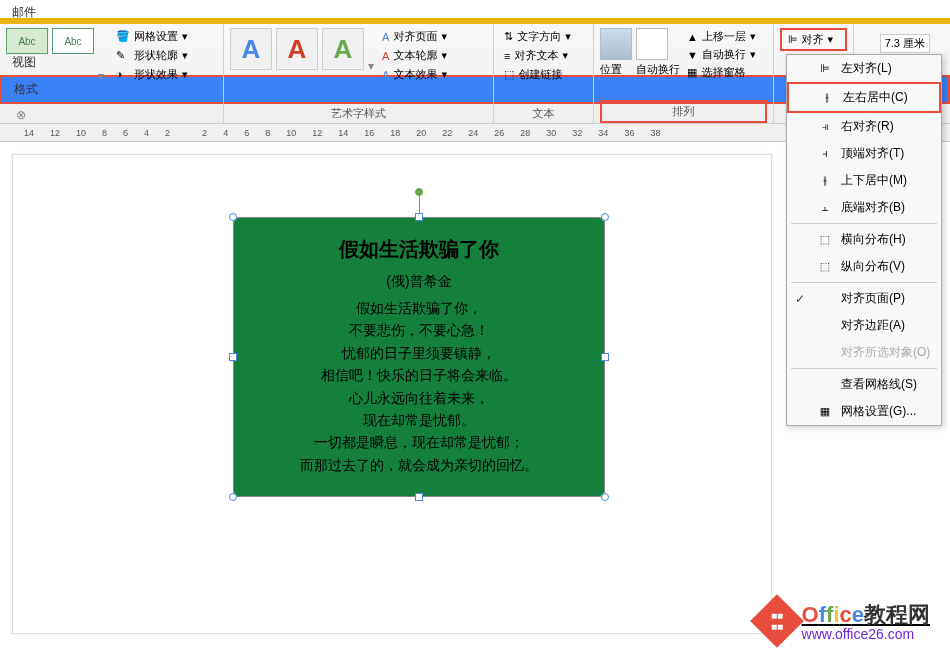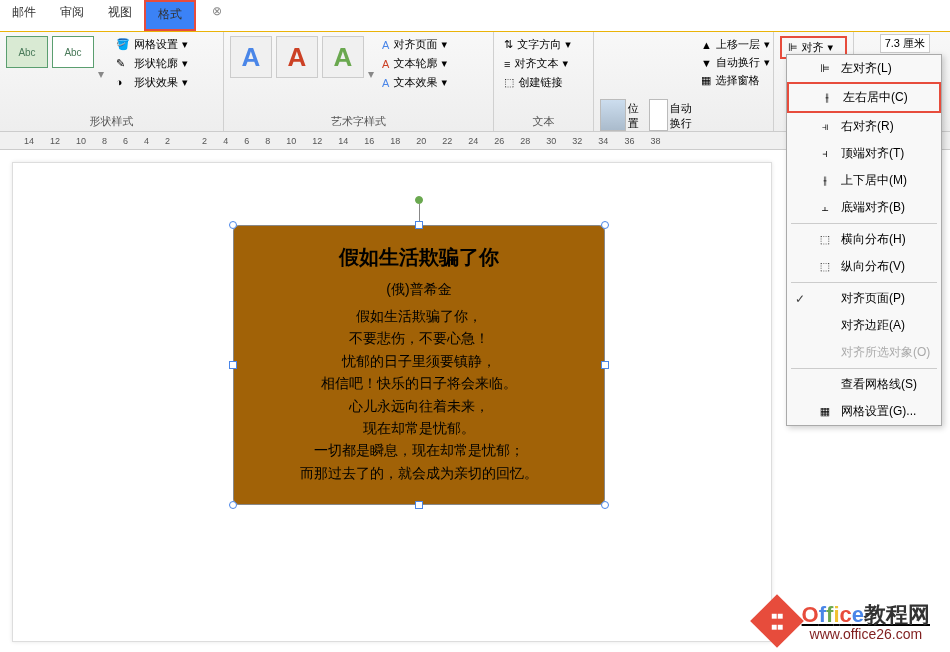--- a/index.html
+++ b/index.html
@@ -1,66 +1,66 @@
 <!DOCTYPE html>
 <html><head>
   <meta charset="utf-8">
   <style>
     * { margin: 0; padding: 0; box-sizing: border-box; }
     body { font-family: "Microsoft YaHei", sans-serif; font-size: 12px; background: #fff; width: 950px; height: 652px; overflow: hidden; position: relative; }
     
-    .tabs { display: flex; background: #fff; border-bottom: 1px solid #eab308; height: 32px; }
+    .tabs { display: flex; background: #fff; border-bottom: 6px solid #eab308; height: 24px; flex-direction: column; }
     .tab { padding: 4px 12px; cursor: pointer; color: #333; font-size: 12px; }
     .tab.active { border: 2px solid #e74c3c; background: #3b82f6; }
     .tab-close { margin-left: 8px; color: #888; padding: 4px 8px; }
     
     .ribbon { display: flex; background: linear-gradient(#f8f8f8, #eee); border-bottom: 1px solid #ccc; height: 100px; }
     .ribbon-group { border-right: 1px solid #d0d0d0; padding: 4px 6px 0; display: flex; flex-direction: column; }
     .ribbon-group-label { text-align: center; font-size: 11px; color: #555; padding: 2px; margin-top: auto; }
     .ribbon-group-label.highlight { border: 2px solid #e74c3c; }
     .ribbon-content { display: flex; gap: 4px; flex: 1; }
     
-    .shape-sample { width: 42px; height: 32px; border: 1px solid #5a9e6f; border-radius: 0; display: flex; align-items: center; justify-content: center; font-size: 10px; color: #4a7a5a; }
+    .shape-sample { width: 42px; height: 26px; border: 1px solid #5a9e6f; border-radius: 0; display: flex; align-items: center; justify-content: center; font-size: 10px; color: #4a7a5a; }
     .shape-sample.green { background: #d9ead3; }
     .shape-sample.white { background: #fff; }
     
     .shape-opts { display: flex; flex-direction: column; gap: 2px; margin-left: 4px; }
     .shape-opt { display: flex; align-items: center; gap: 4px; font-size: 11px; padding: 1px 4px; }
     .mini-icon { width: 14px; height: 14px; display: inline-block; }
     
     .wordart-row { display: flex; gap: 4px; }
     .wordart-item { width: 42px; height: 42px; border: 1px solid #ccc; display: flex; align-items: center; justify-content: center; font-size: 26px; font-weight: bold; background: #f0f0f0; }
     .wa-blue { color: #4a86e8; }
     .wa-red { color: #cc4125; }
     .wa-green { color: #6aa84f; }
     
     .text-opts { display: flex; flex-direction: column; gap: 2px; }
     .text-opt { display: flex; align-items: center; gap: 4px; font-size: 11px; padding: 1px 4px; }
     
-    .arrange-col { display: flex; flex-direction: row; align-items: flex-end; gap: 2px; }
+    .arrange-col { display: flex; flex-direction: column; align-items: flex-start; gap: 2px; }
     .arrange-icon { width: 32px; height: 32px; border: 1px solid #bbb; background: #fff; }
     
     .arrange-list { display: flex; flex-direction: column; gap: 1px; }
     .arrange-item { display: flex; align-items: center; gap: 4px; font-size: 11px; padding: 1px 3px; white-space: nowrap; }
     
     .align-btn { border: 2px solid #e74c3c; padding: 2px 6px; display: flex; align-items: center; gap: 4px; font-size: 11px; }
     
     .dropdown-menu { position: absolute; top: 54px; right: 8px; width: 156px; background: #f8f8f8; border: 1px solid #aaa; box-shadow: 2px 2px 6px rgba(0,0,0,.2); z-index: 100; }
     .dropdown-item { display: flex; align-items: center; gap: 8px; padding: 5px 8px; font-size: 12px; cursor: pointer; }
     .dropdown-item.highlight { border: 2px solid #e74c3c; }
     .dropdown-item.disabled { color: #aaa; }
     .dropdown-sep { height: 1px; background: #ccc; margin: 2px 4px; }
     .dd-icon { width: 16px; height: 16px; display: flex; align-items: center; justify-content: center; font-size: 11px; }
     .dd-check { width: 14px; color: #444; }
     
     .ruler { height: 18px; background: #f0f0f0; border-bottom: 1px solid #ccc; display: flex; align-items: center; padding-left: 24px; font-size: 9px; color: #555; gap: 16px; }
     
     .canvas { background: #fff; margin: 12px; width: 760px; height: 480px; border: 1px solid #ddd; position: relative; box-shadow: 0 0 4px rgba(0,0,0,.1); }
     
-    .shape-box { position: absolute; left: 220px; top: 62px; width: 372px; height: 280px; background: #a16207; border: 1px solid #888; border-radius: 6px; padding: 18px 10px; text-align: center; }
+    .shape-box { position: absolute; left: 220px; top: 62px; width: 372px; height: 280px; background: #15803d; border: 1px solid #888; border-radius: 6px; padding: 18px 10px; text-align: center; }
     .handle { position: absolute; width: 8px; height: 8px; background: #fff; border: 1px solid #4a86e8; border-radius: 50%; }
     .handle.sq { border-radius: 0; }
     .h-tl { top: -5px; left: -5px; }
     .h-tr { top: -5px; right: -5px; }
     .h-bl { bottom: -5px; left: -5px; }
     .h-br { bottom: -5px; right: -5px; }
     .h-t { top: -5px; left: 50%; margin-left: -4px; }
     .h-b { bottom: -5px; left: 50%; margin-left: -4px; }
     .h-l { left: -5px; top: 50%; margin-top: -4px; }
     .h-r { right: -5px; top: 50%; margin-top: -4px; }
@@ -70,21 +70,21 @@
     .poem-title { font-size: 20px; font-weight: bold; margin-bottom: 10px; }
     .poem-author { font-size: 14px; margin-bottom: 6px; }
     .poem-line { font-size: 14px; line-height: 1.6; }
     
     .watermark { position: absolute; bottom: 10px; right: 20px; display: flex; align-items: center; gap: 6px; }
     .wm-icon { width: 38px; height: 38px; background: #e74c3c; transform: rotate(45deg); display: flex; align-items: center; justify-content: center; }
     .wm-icon-inner { transform: rotate(-45deg); color: #fff; font-size: 10px; font-weight: bold; }
     .wm-text1 { font-size: 22px; font-weight: bold; text-decoration: underline; }
     .wm-or { color: #e74c3c; } .wm-bl { color: #4a86e8; } .wm-gr { color: #6aa84f; } .wm-ye { color: #f1c232; }
     .wm-dark { color: #333; }
-    .wm-url { font-size: 14px; color: #7f1d1d; margin-top: -4px; margin-left: 8px; }
+    .wm-url { font-size: 14px; color: #6d28d9; margin-top: -4px; }
     
     .size-box { position: absolute; top: 34px; right: 20px; font-size: 11px; border: 1px solid #ccc; padding: 1px 4px; background: #fff; }
   </style>
 </head>
 <body>
 
 <div class="tabs">
   <div class="tab">邮件</div>
   <div class="tab">审阅</div>
   <div class="tab">视图</div>
@@ -97,21 +97,20 @@
     <div class="ribbon-content">
       <div class="shape-sample green">Abc</div>
       <div class="shape-sample white">Abc</div>
       <div style="color:#888;align-self:center">▾</div>
       <div class="shape-opts">
         <div class="shape-opt"><span class="mini-icon">🪣</span><span>网格设置</span> ▾</div>
         <div class="shape-opt"><span class="mini-icon">✎</span><span>形状轮廓</span> ▾</div>
         <div class="shape-opt"><span class="mini-icon">◑</span><span>形状效果</span> ▾</div>
       </div>
     </div>
-    <div class="ribbon-group-label">形状样式</div>
   </div>
 
   <div class="ribbon-group" style="width:270px">
     <div class="ribbon-content">
       <div class="wordart-row">
         <div class="wordart-item wa-blue">A</div>
         <div class="wordart-item wa-red">A</div>
         <div class="wordart-item wa-green">A</div>
         <div style="color:#888;align-self:center">▾</div>
       </div>
@@ -150,20 +149,21 @@
       </div>
       <div class="arrange-list">
         <div class="arrange-item"><span>▲</span><span>上移一层</span> ▾</div>
         <div class="arrange-item"><span>▼</span><span>自动换行</span> ▾</div>
         <div class="arrange-item">
             <span>▦</span>
             <span>选择窗格</span>
           </div>
       </div>
     </div>
+    <div class="ribbon-group-label highlight">排列</div>
   </div>
 
   <div class="ribbon-group" style="width:80px">
     <div class="ribbon-content" style="flex-direction:column">
       <div class="align-btn"><span>⊫</span><span>对齐</span> ▾</div>
     </div>
   </div>
 </div>
 
 <div class="size-box">7.3 厘米</div>

